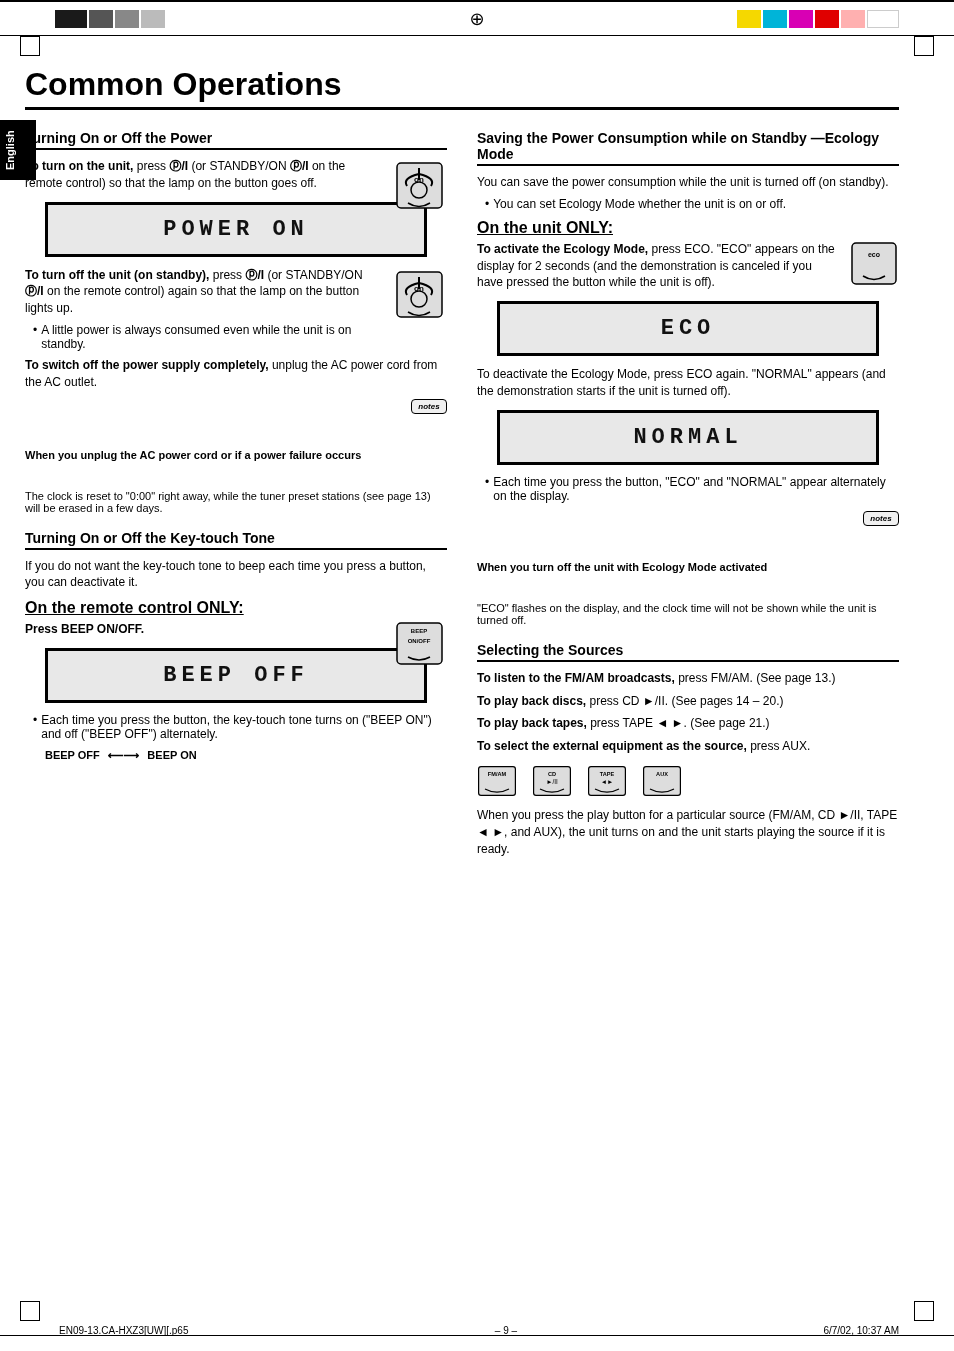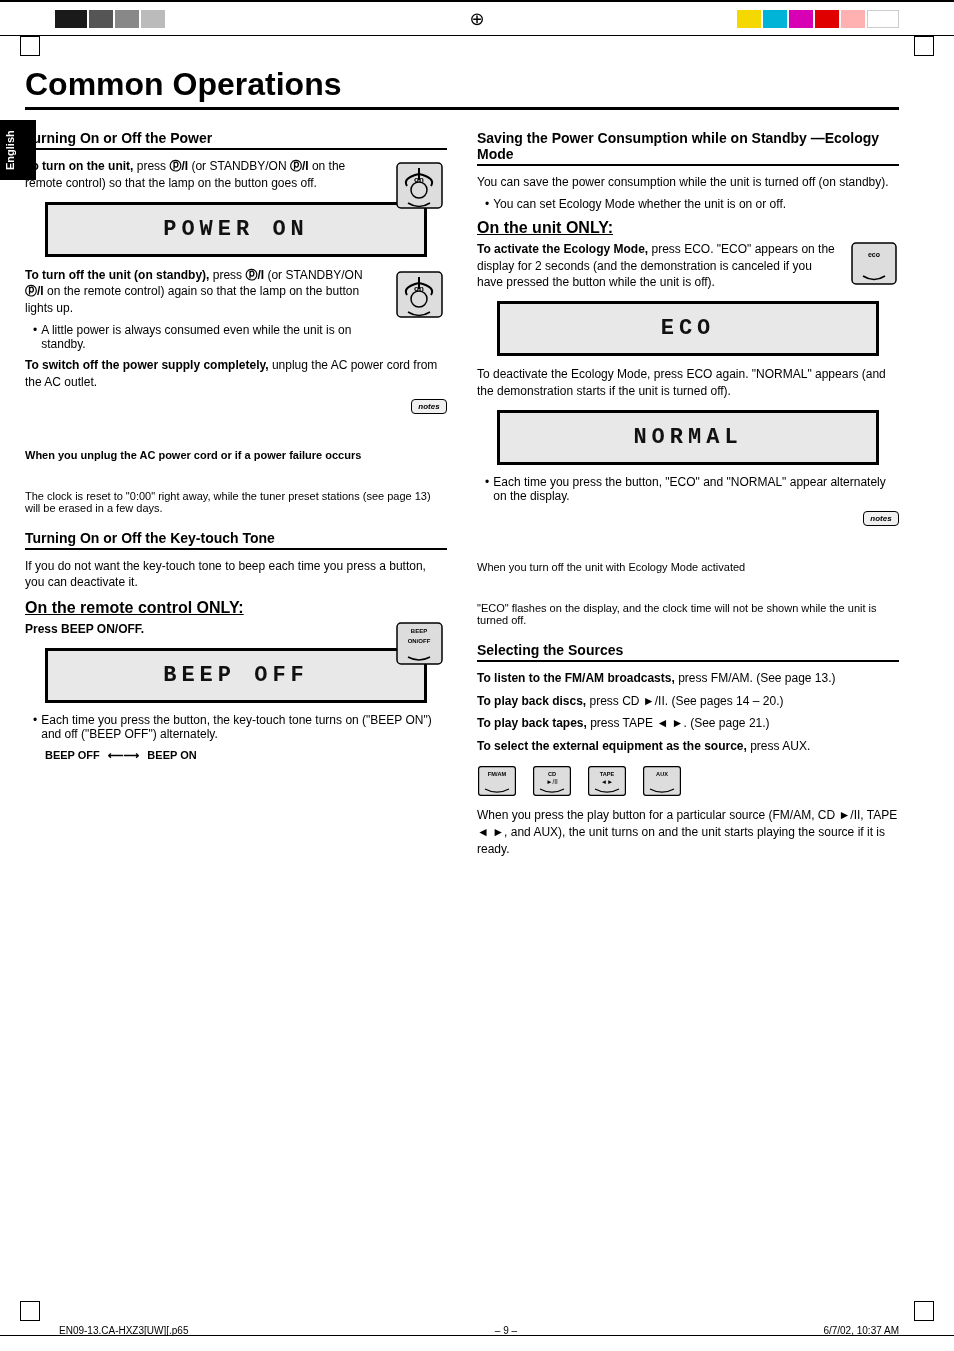--- a/index.html
+++ b/index.html
@@ -400,21 +400,21 @@
           <span class="display-lcd">NORMAL</span>
         </div>
 
         <div class="bullet-item">Each time you press the button, "ECO" and "NORMAL" appear alternately on the display.</div>
 
         <div class="notes-box">
           <div class="notes-icon">
             <div style="font-size:8px;font-style:italic;font-weight:bold;">notes</div>
           </div>
           <div>
-            <div class="notes-text" style="font-weight:normal;">When you turn off the unit with Ecology Mode activated</div>
+            <div class="notes-text" style="font-weight:bold;">When you turn off the unit with Ecology Mode activated</div>
             <div class="notes-text">"ECO" flashes on the display, and the clock time will not be shown while the unit is turned off.</div>
           </div>
         </div>
       </div>
 
       <div class="section-block">
         <div class="section-title">Selecting the Sources</div>
 
         <p>
           <strong>To listen to the FM/AM broadcasts,</strong> press FM/AM. (See page 13.)

